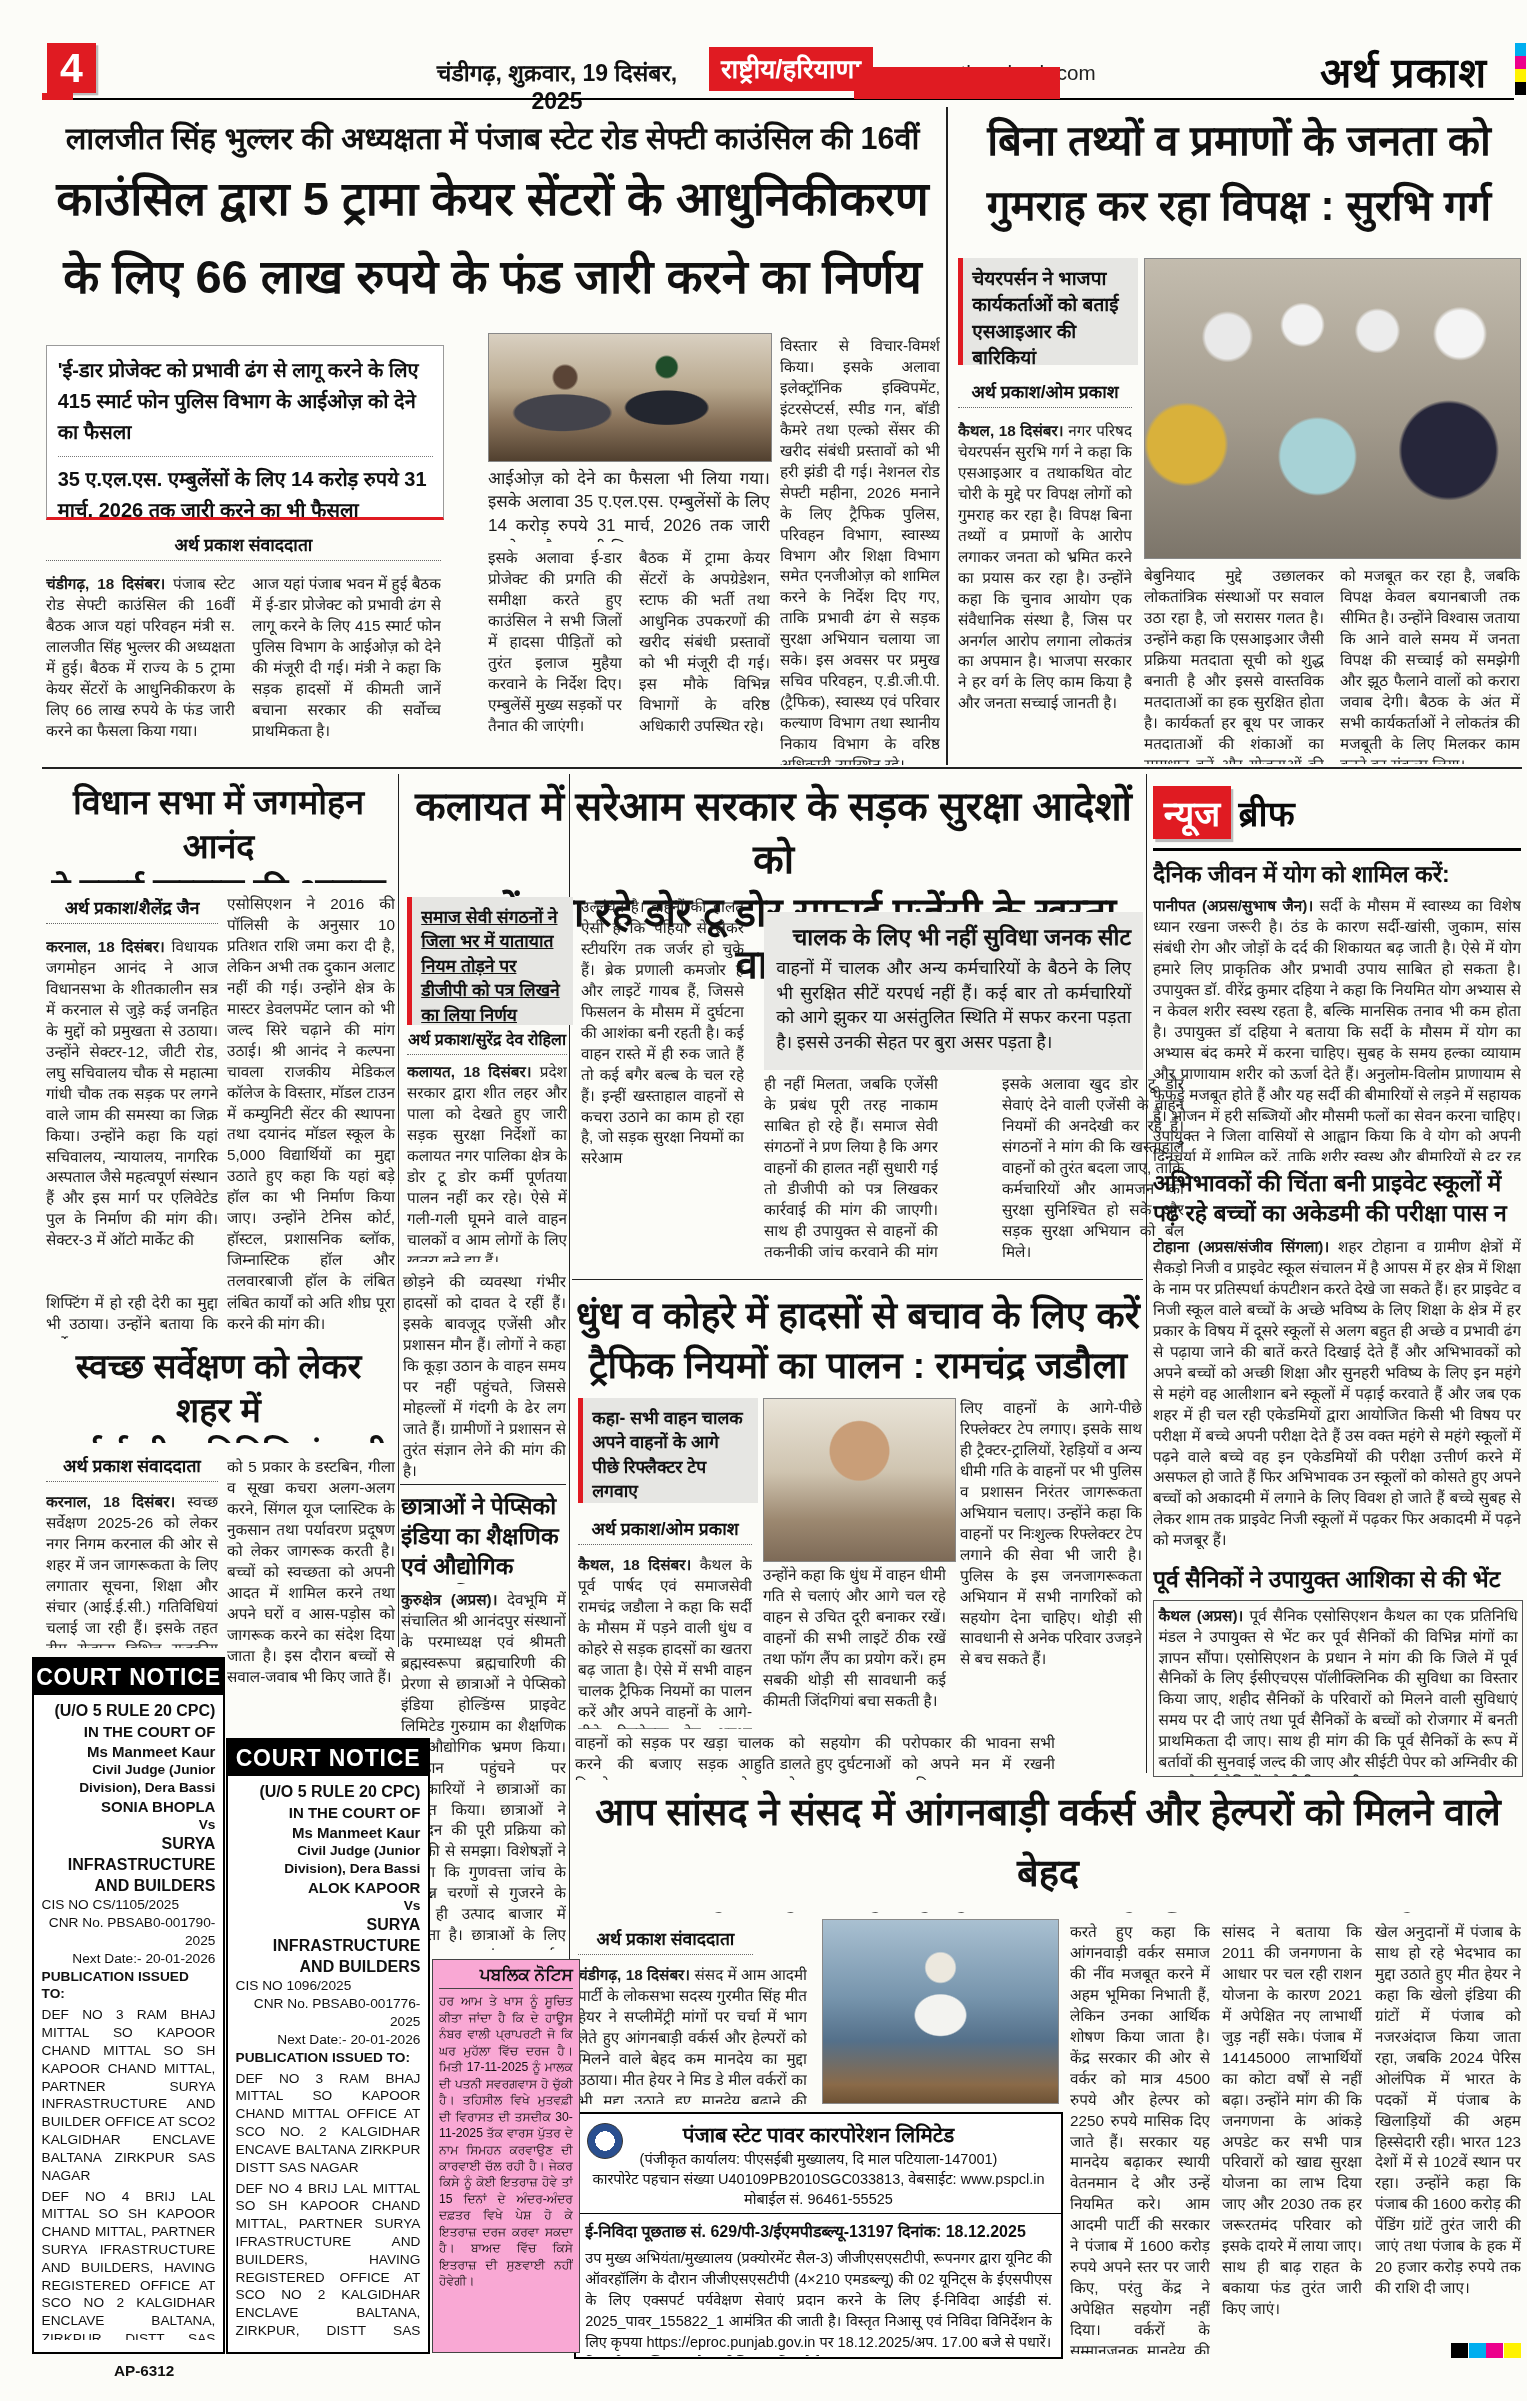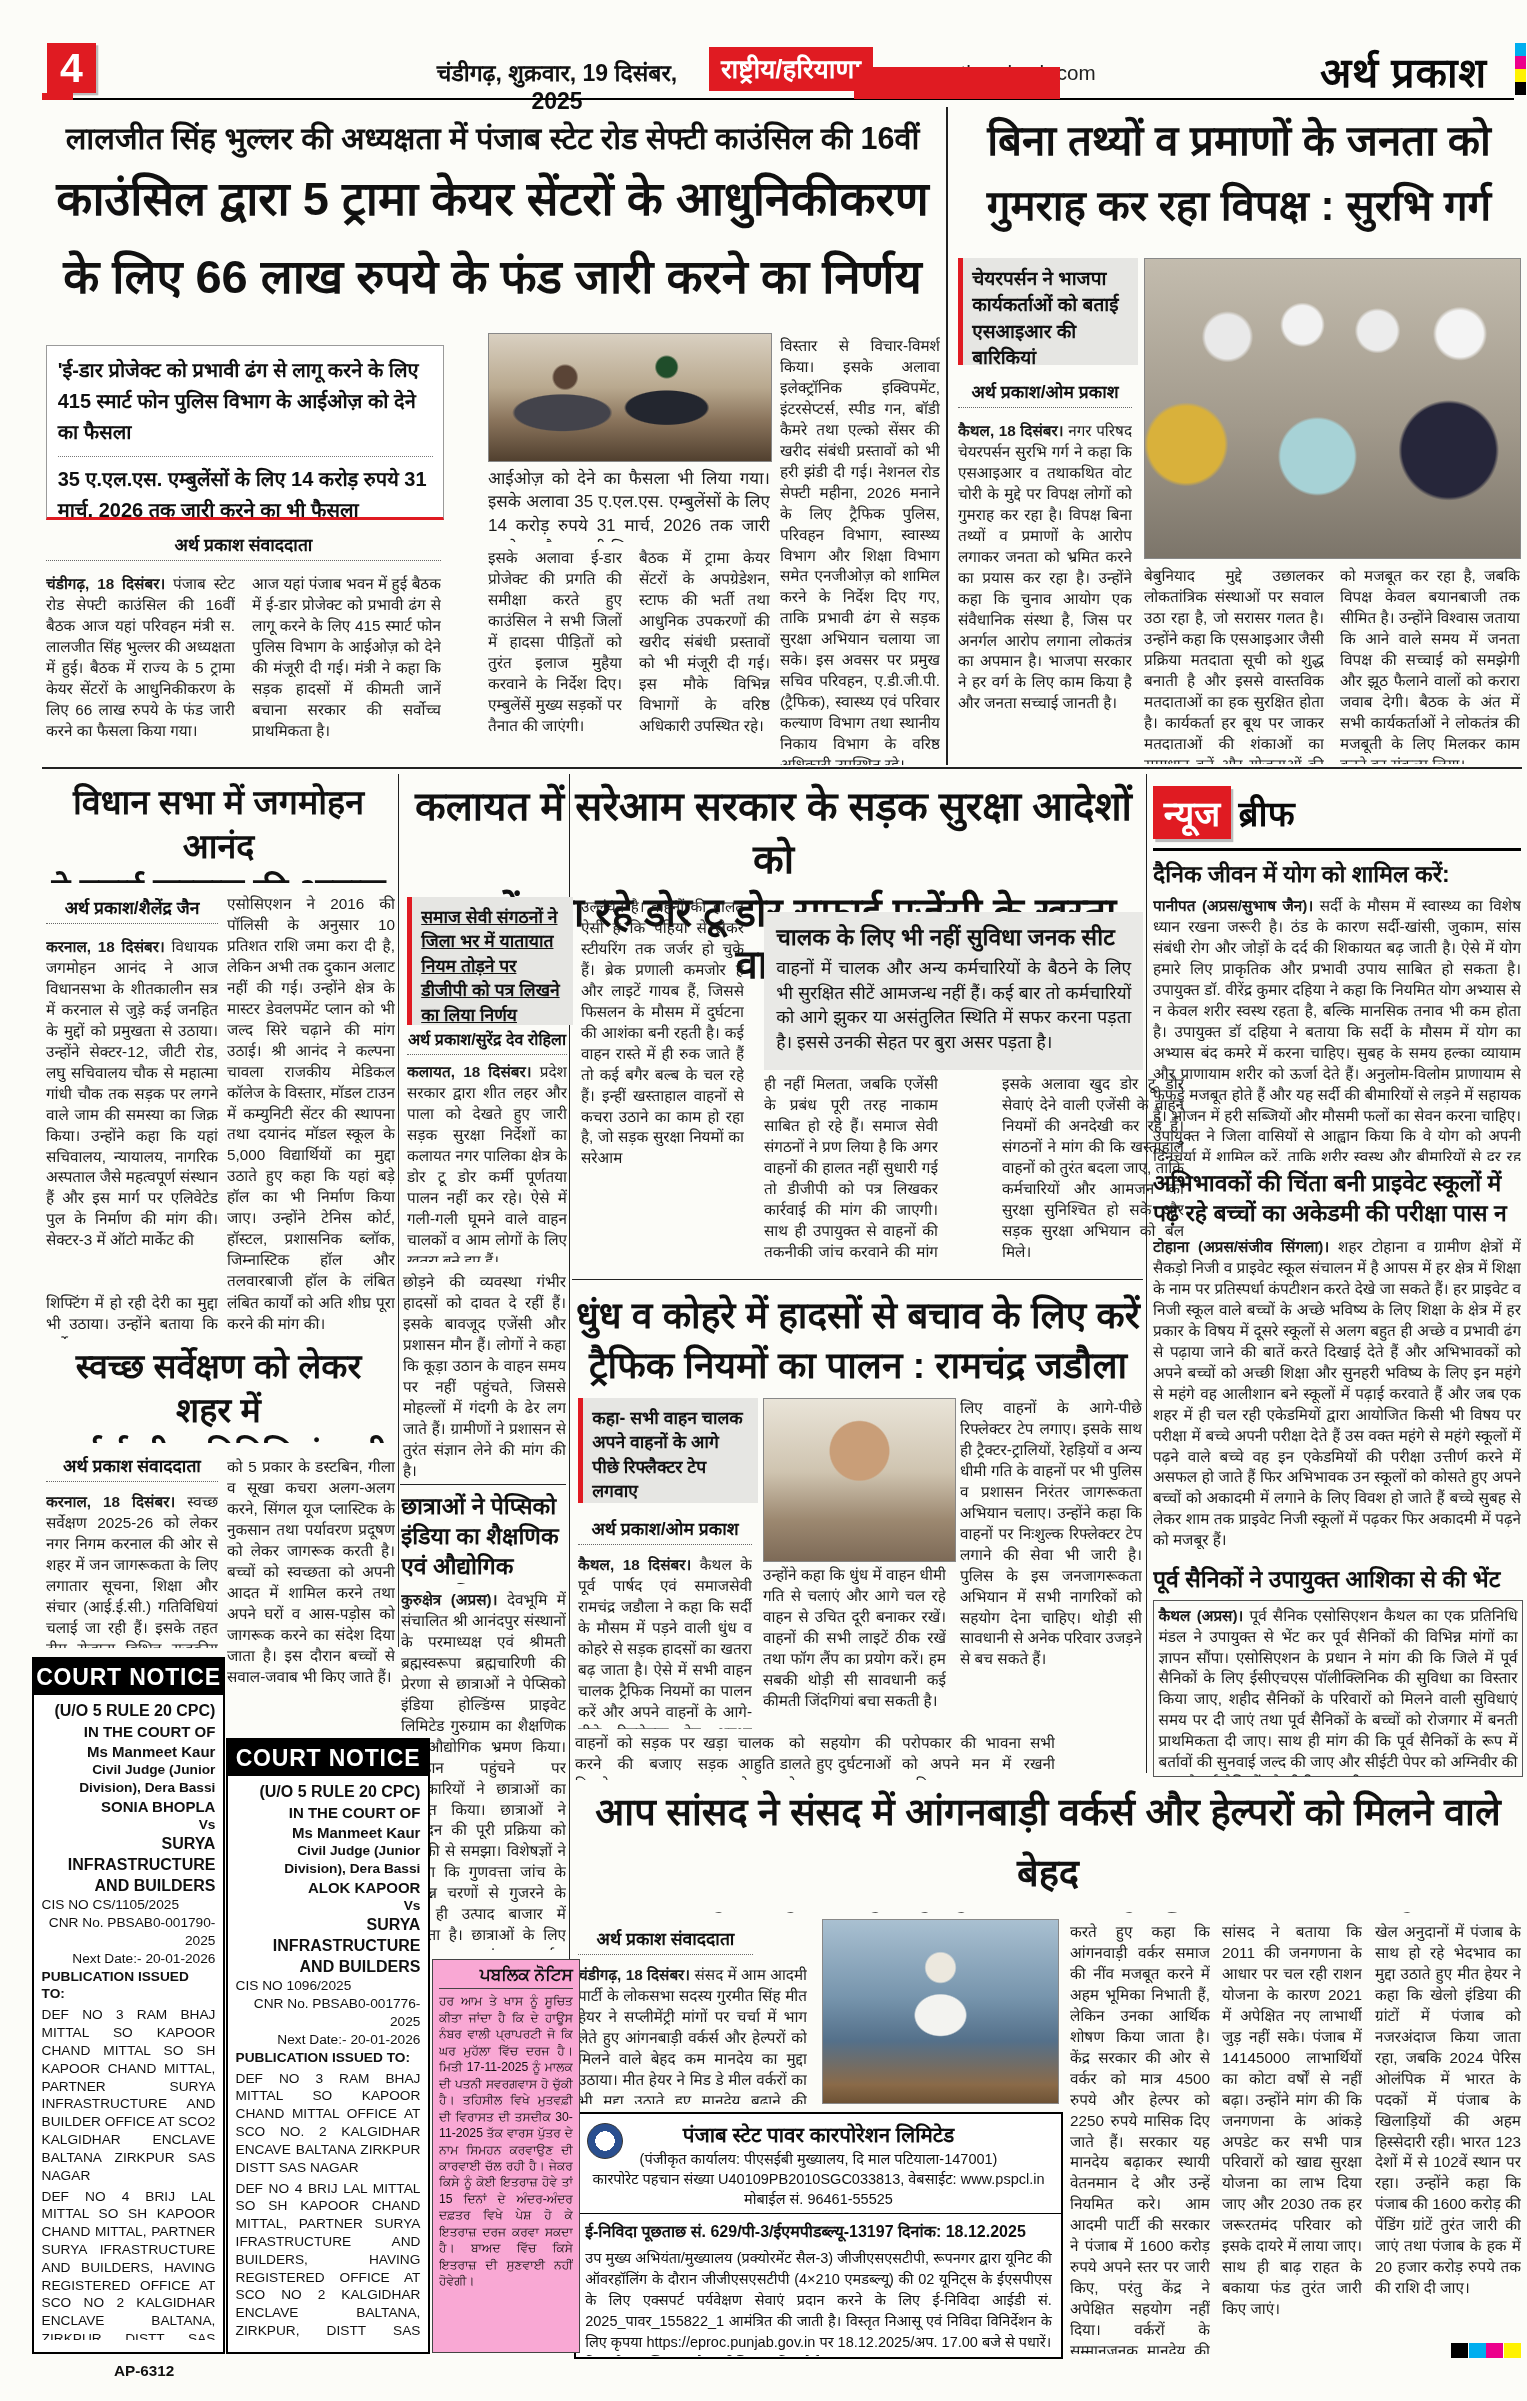--- a/index.html
+++ b/index.html
@@ -25,21 +25,21 @@
   .c{font-size:15.3px;line-height:1.37;text-align:justify;color:#1b1b1b;}
   .c b{font-weight:bold;}
   .byline{font-size:17.5px;font-weight:bold;text-align:center;padding:3.8px 0;
           border-bottom:1.5px dotted #666;}
   .factbox{border:0.8px solid #9a9a9a;border-bottom:3.8px solid #e01b22;background:#fff;
            padding:9.2px 10.7px;font-size:20px;font-weight:bold;line-height:1.55;}
   .factbox .fb-div{border-top:1.5px dotted #777;margin:7.6px 0;}
   .graybox{background:#e6e6e3;border-left:5.3px solid #e01b22;padding:7.6px 9.2px;
            font-size:19px;font-weight:bold;line-height:1.4;}
   .subbox{background:#e9e9e6;padding:7.6px 12.2px;}
-  .subbox .sb-t{font-size:23px;font-weight:bold;text-align:left;margin-bottom:4.6px;}
+  .subbox .sb-t{font-size:23px;font-weight:bold;text-align:right;margin-bottom:4.6px;}
   .subbox .sb-b{font-size:17.5px;line-height:1.4;text-align:justify;}
   .vline{background:#222;width:1.5px;}
   .hline{background:#222;height:1.5px;}
   
   .nb-red{background:#e01b22;color:#fff;font-size:35px;font-weight:bold;padding:3.1px 10.7px;display:inline-block;box-shadow:2.3px 3.1px 0 #bbb;}
   .nb-black{color:#0a0a0a;font-size:35px;font-weight:bold;padding-left:7.6px;display:inline-block;}
   .bh{font-size:23px;font-weight:bold;line-height:1.3;}
   
   .notice{border:2.3px solid #000;background:#fff;}
   .notice .nt-h{background:#000;color:#fff;font-size:23px;font-weight:bold;text-align:center;padding:4.6px 0;letter-spacing:0.8px;}
@@ -181,21 +181,21 @@
   </div>
   <div class="abs graybox ovh" style="left:407px;top:897px;width:143px;height:113px;font-size:17.5px;text-decoration:underline;">समाज सेवी संगठनों ने जिला भर में यातायात नियम तोड़ने पर डीजीपी को पत्र लिखने का लिया निर्णय</div>
   <div class="abs byline" style="left:407px;top:1024px;width:160px;font-size:16px;">अर्थ प्रकाश/सुरेंद्र देव रोहिला</div>
   <div class="abs c ovh" style="left:407px;top:1062px;width:160px;height:200px;">
     <b>कलायत, 18 दिसंबर।</b>
     <span>प्रदेश सरकार द्वारा शीत लहर और पाला को देखते हुए जारी सड़क सुरक्षा निर्देशों का कलायत नगर पालिका क्षेत्र के डोर टू डोर कर्मी पूर्णतया पालन नहीं कर रहे। ऐसे में गली-गली घूमने वाले वाहन चालकों व आम लोगों के लिए खतरा बने हुए हैं।</span>
   </div>
   <div class="abs c ovh" style="left:581px;top:897px;width:163px;height:365px;">उल्लंघन है। वाहनों की हालत ऐसी है कि पहियों से लेकर स्टीयरिंग तक जर्जर हो चुके हैं। ब्रेक प्रणाली कमजोर है और लाइटें गायब हैं, जिससे फिसलन के मौसम में दुर्घटना की आशंका बनी रहती है। कई वाहन रास्ते में ही रुक जाते हैं तो कई बगैर बल्ब के चल रहे हैं। इन्हीं खस्ताहाल वाहनों से कचरा उठाने का काम हो रहा है, जो सड़क सुरक्षा नियमों का सरेआम</div>
   <div class="abs subbox ovh" style="left:764px;top:912px;width:355px;height:143px;">
     <div class="sb-t">चालक के लिए भी नहीं सुविधा जनक सीट</div>
-    <div class="sb-b">वाहनों में चालक और अन्य कर्मचारियों के बैठने के लिए भी सुरक्षित सीटें आमजन्ध नहीं हैं। कई बार तो कर्मचारियों को आगे झुकर या असंतुलित स्थिति में सफर करना पड़ता है। इससे उनकी सेहत पर बुरा असर पड़ता है।</div>
+    <div class="sb-b">वाहनों में चालक और अन्य कर्मचारियों के बैठने के लिए भी सुरक्षित सीटें यरपर्ध नहीं हैं। कई बार तो कर्मचारियों को आगे झुकर या असंतुलित स्थिति में सफर करना पड़ता है। इससे उनकी सेहत पर बुरा असर पड़ता है।</div>
   </div>
   <div class="abs c ovh" style="left:764px;top:1074px;width:174px;height:188px;">ही नहीं मिलता, जबकि एजेंसी के प्रबंध पूरी तरह नाकाम साबित हो रहे हैं। समाज सेवी संगठनों ने प्रण लिया है कि अगर वाहनों की हालत नहीं सुधारी गई तो डीजीपी को पत्र लिखकर कार्रवाई की मांग की जाएगी। साथ ही उपायुक्त से वाहनों की तकनीकी जांच करवाने की मांग की।</div>
   <div class="abs c ovh" style="left:958px;top:1074px;width:182px;height:188px;margin-left:44px;">इसके अलावा खुद डोर टू डोर सेवाएं देने वाली एजेंसी के वाहन नियमों की अनदेखी कर रहे हैं। संगठनों ने मांग की कि खस्ताहाल वाहनों को तुरंत बदला जाए, ताकि कर्मचारियों और आमजन की सुरक्षा सुनिश्चित हो सके और सड़क सुरक्षा अभियान को बल मिले।</div>
   <div class="abs c ovh" style="left:403px;top:1272px;width:163px;height:207px;">छोड़ने की व्यवस्था गंभीर हादसों को दावत दे रहीं हैं। इसके बावजूद एजेंसी और प्रशासन मौन हैं। लोगों ने कहा कि कूड़ा उठान के वाहन समय पर नहीं पहुंचते, जिससे मोहल्लों में गंदगी के ढेर लग जाते हैं। ग्रामीणों ने प्रशासन से तुरंत संज्ञान लेने की मांग की है।</div>
 
   <div class="abs hline" style="left:400px;top:1484px;width:166px;height:0.8px;"></div>
   <div class="abs bh ovh" style="left:401px;top:1492px;width:165px;height:92px;">छात्राओं ने पेप्सिको इंडिया का शैक्षणिक एवं औद्योगिक भ्रमण किया</div>
   <div class="abs c ovh" style="left:401px;top:1590px;width:165px;height:360px;">
     <b>कुरुक्षेत्र (अप्रस)।</b>
     <span>देवभूमि में संचालित श्री आनंदपुर संस्थानों के परमाध्यक्ष एवं श्रीमती ब्रह्मस्वरूपा ब्रह्मचारिणी की प्रेरणा से छात्राओं ने पेप्सिको इंडिया होल्डिंग्स प्राइवेट लिमिटेड गुरुग्राम का शैक्षणिक एवं औद्योगिक भ्रमण किया। प्रतिष्ठान पहुंचने पर अधिकारियों ने छात्राओं का स्वागत किया। छात्राओं ने उत्पादन की पूरी प्रक्रिया को बारीकी से समझा। विशेषज्ञों ने बताया कि गुणवत्ता जांच के विभिन्न चरणों से गुजरने के बाद ही उत्पाद बाजार में पहुंचता है। छात्राओं के लिए यह भ्रमण अत्यंत ज्ञानवर्धक रहा। संस्था की प्राचार्या ने कहा कि ऐसे औद्योगिक भ्रमण छात्राओं को व्यावसायिक जगत की व्यावहारिक जानकारी देते हैं।</span>

